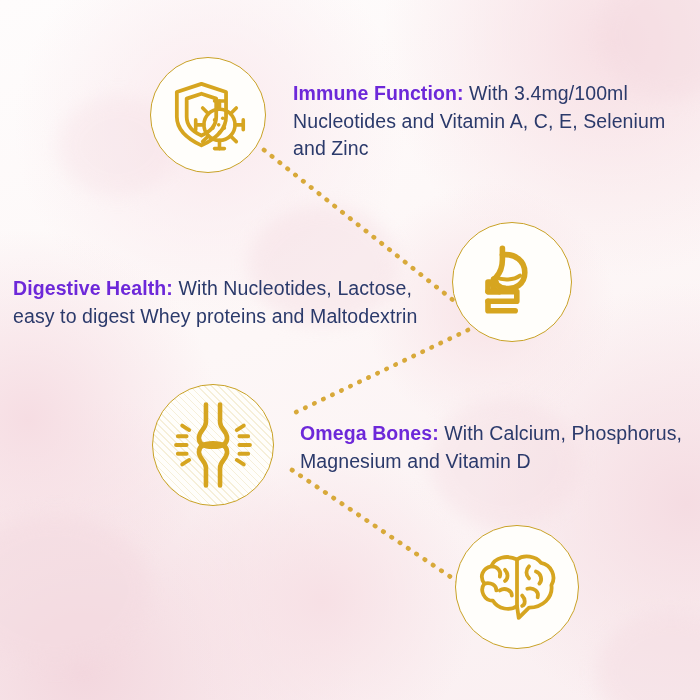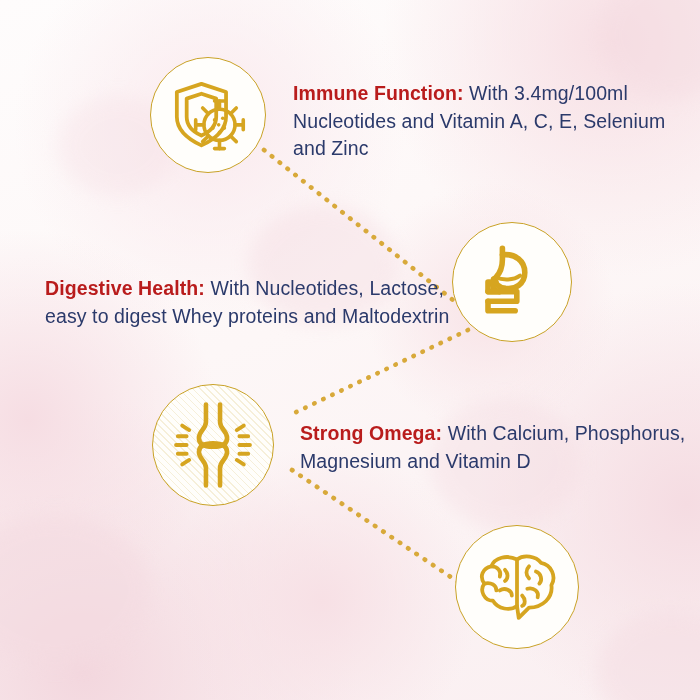--- a/index.html
+++ b/index.html
@@ -29,21 +29,21 @@
   .circle{position:absolute;border-radius:50%;background:#fffefb;
           border:1.4px solid #c9a227;box-sizing:border-box;
           display:flex;align-items:center;justify-content:center;}
   .circle svg{display:block;}
   .hatch{background-image:repeating-linear-gradient(45deg,
           rgba(201,162,39,.16) 0 1px, rgba(255,255,255,0) 1px 5px);}
 
   
   .txt{position:absolute;color:#2b3a6b;font-size:19.5px;line-height:1.42;
        letter-spacing:.1px;}
-  .txt b{color:#b91c1c;font-weight:bold;}
+  .txt b{color:#6d28d9;font-weight:bold;}
 </style>
 </head>
 <body>
 
 <div id="stage">
 
   <div class="bg"></div>
   <div class="blob" style="left:-40px;top:515px;width:190px;height:150px;"></div>
   <div class="blob" style="left:248px;top:205px;width:150px;height:120px;opacity:.42;"></div>
   <div class="blob" style="left:430px;top:398px;width:150px;height:130px;opacity:.40;"></div>
@@ -91,40 +91,40 @@
       <g fill="none" stroke="#d6a520" stroke-width="7" stroke-linecap="round" stroke-linejoin="round">
         <path d="M38 8 V22 C38 34 34 40 30 44 C24 50 24 60 34 62"></path>
         <path d="M38 16 C54 14 66 24 66 38 C66 52 54 60 42 58 C34 57 29 52 27 46"></path>
         <path d="M34 62 H20 V50 H30"></path>
         <path d="M20 62 H56 V74 H20"></path>
         <path d="M20 74 V86 H54"></path>
       </g>
       <path d="M30 44 C38 48 52 48 60 42" fill="none" stroke="#d6a520" stroke-width="5" stroke-linecap="round"></path>
     </svg>
   </div>
-  <div class="txt" style="left:13px;top:275px;width:425px;margin-left:32px;">
+  <div class="txt" style="left:13px;top:275px;width:425px;">
     <b>Digestive Health:</b><span> With Nucleotides, Lactose, easy to digest Whey proteins and Maltodextrin</span>
   </div>
 
   <div class="circle hatch" style="left:152px;top:384px;width:122px;height:122px;">
     <svg width="88" height="88" viewBox="0 0 100 100">
       <g fill="none" stroke="#d6a520" stroke-width="5.2" stroke-linecap="round" stroke-linejoin="round">
         <path d="M42 4 V24 C42 32 34 34 34 42 C34 50 42 52 50 52 C58 52 66 50 66 42 C66 34 58 32 58 24 V4"></path>
         <path d="M42 96 V76 C42 68 34 66 34 58 C34 50 42 48 50 48 C58 48 66 50 66 58 C66 66 58 68 58 76 V96"></path>
       </g>
       <g fill="none" stroke="#d6a520" stroke-width="4.4" stroke-linecap="round">
         <path d="M20 40 H10 M20 50 H8 M20 60 H10"></path>
         <path d="M80 40 H90 M80 50 H92 M80 60 H90"></path>
         <path d="M23 33 L15 28 M23 67 L15 72"></path>
         <path d="M77 33 L85 28 M77 67 L85 72"></path>
       </g>
     </svg>
   </div>
   <div class="txt" style="left:300px;top:420px;width:392px;">
-    <b>Strong Omega:</b><span> With Calcium, Phosphorus, Magnesium and Vitamin D</span>
+    <b>Omega Bones:</b><span> With Calcium, Phosphorus, Magnesium and Vitamin D</span>
   </div>
 
   <div class="circle" style="left:455px;top:525px;width:124px;height:124px;">
     <svg width="86" height="86" viewBox="0 0 100 100">
       <g fill="none" stroke="#d6a520" stroke-width="4.4" stroke-linecap="round" stroke-linejoin="round">
         <path d="M50 18 C38 12 24 16 20 26 C10 28 6 38 12 46 C6 54 12 66 22 66
                  C28 76 42 78 50 72 L52 86 L64 74 C80 74 92 62 90 48
                  C96 38 90 24 78 22 C72 14 58 12 50 18 Z"></path>
         <path d="M50 18 V72"></path>
         <path d="M20 26 C28 26 32 32 30 38"></path>

